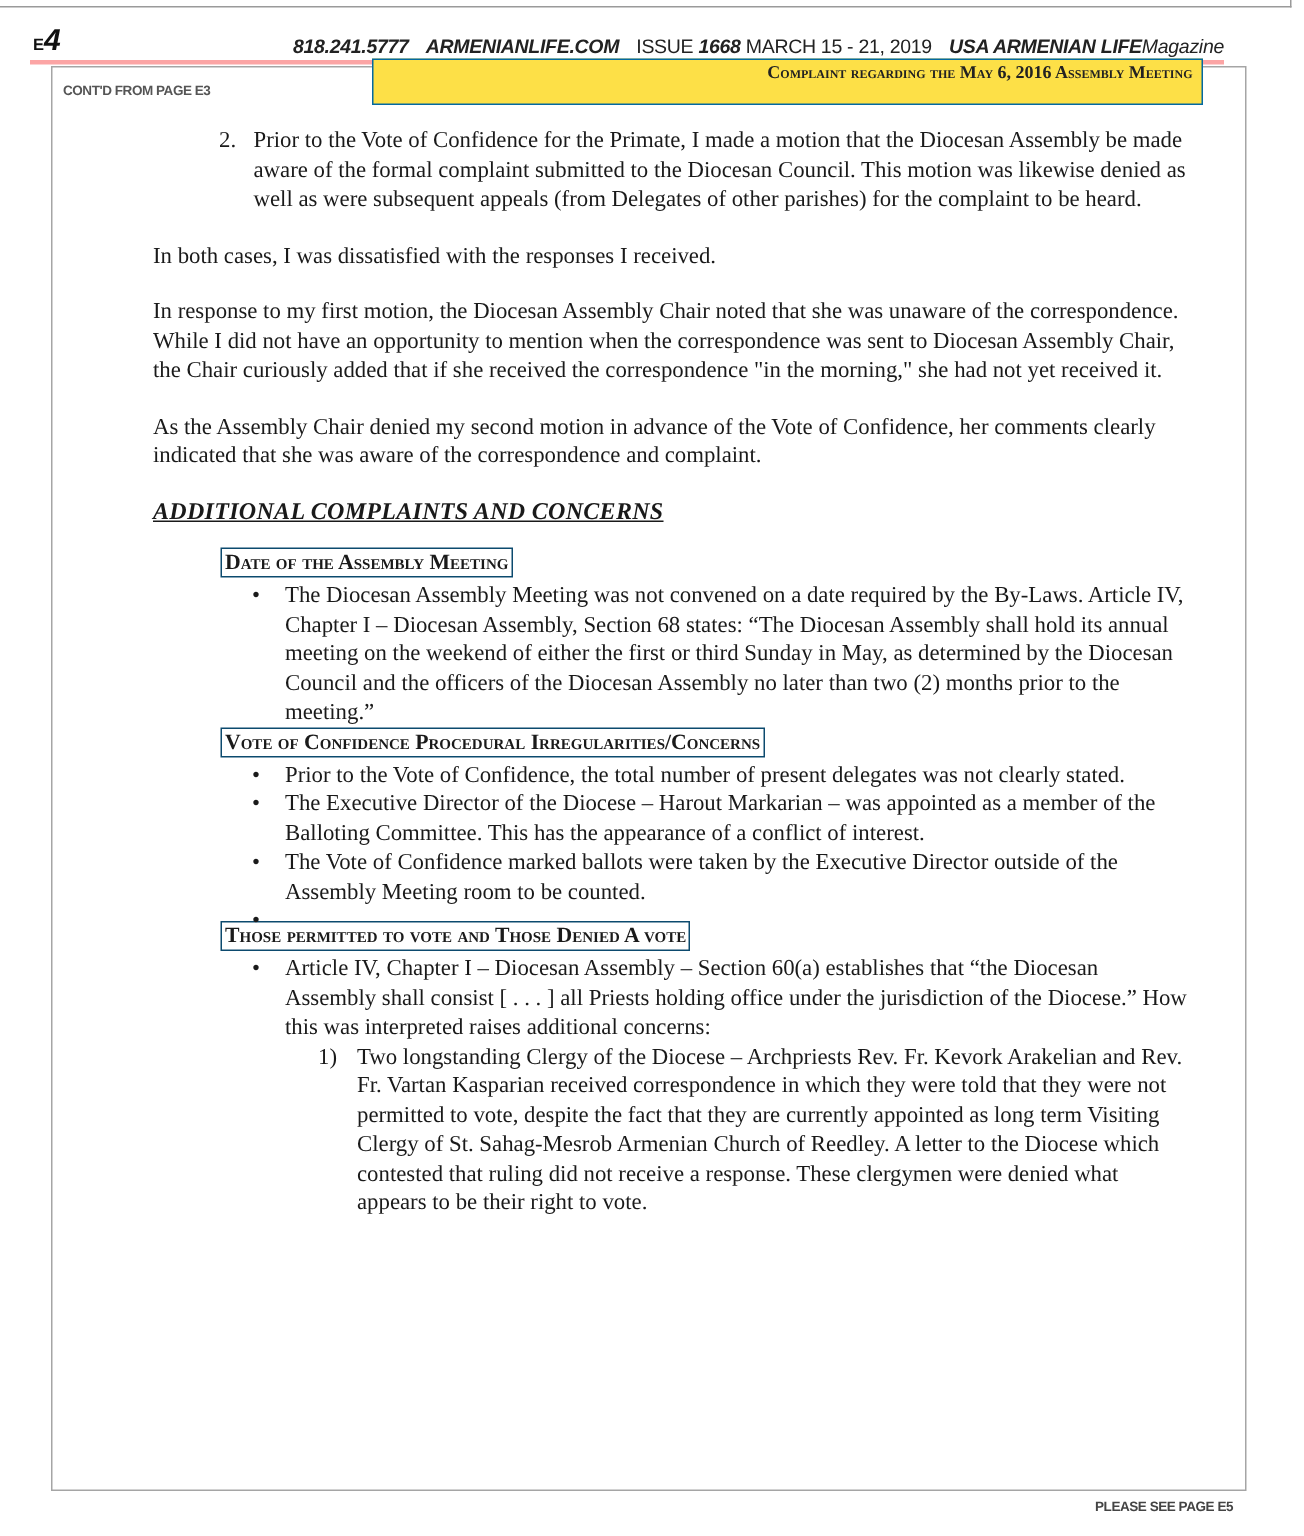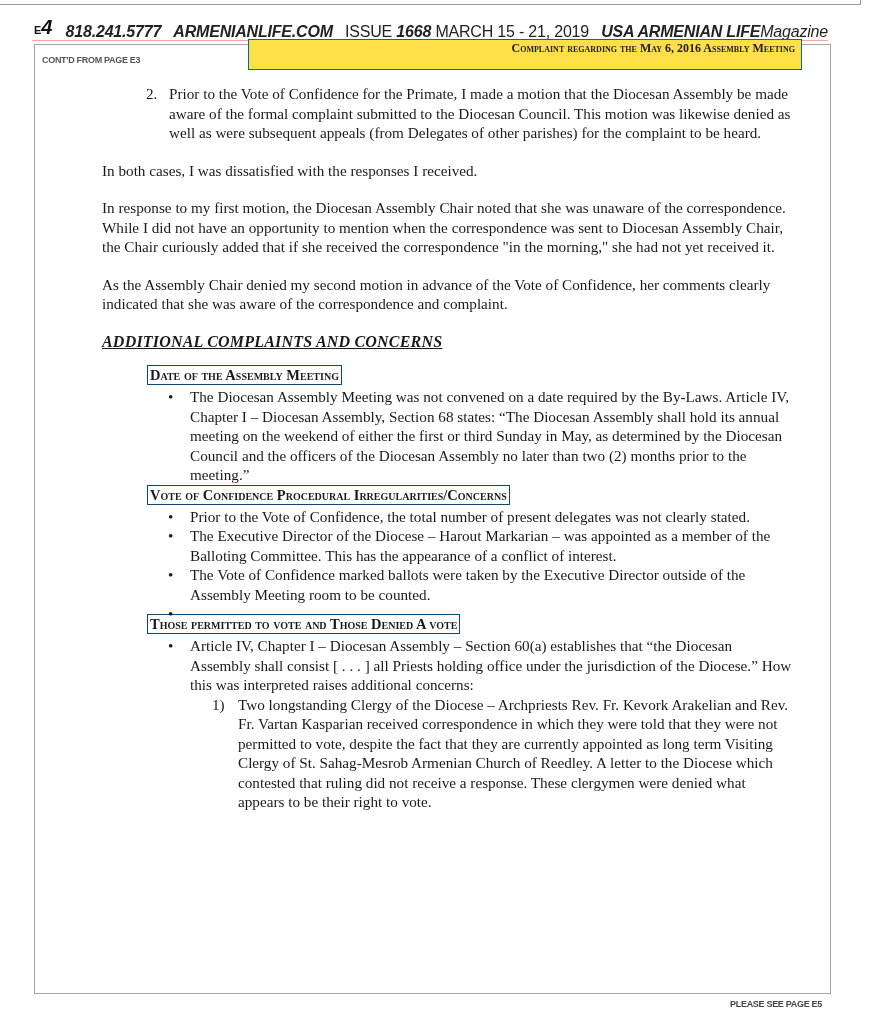--- a/index.html
+++ b/index.html
@@ -1,22 +1,22 @@
 <!DOCTYPE html>
 <html><head>
 <meta charset="utf-8">
 <style>
   html, body { margin:0; padding:0; background:#ffffff; }
   body { width:869px; height:1024px; position:relative; overflow:hidden; font-family:"Liberation Serif", serif; color:#1a1a1a; }
   .top-rule { position:absolute; left:0; top:0; width:860px; height:4px; border-bottom:1px solid #9a9a9a; border-right:1px solid #9a9a9a; }
-  .masthead { position:absolute; left:32px; top:18px; width:796px; height:22px; border-bottom:1px solid #fca5a5; }
+  .masthead { position:absolute; left:20px; top:18px; width:796px; height:22px; border-bottom:3px solid #fca5a5; }
   .page-num { position:absolute; left:2px; top:-2px; font-family:"Liberation Sans", sans-serif; font-weight:bold; font-style:italic; color:#111; }
   .page-num .e { font-size:11px; font-style:normal; }
   .page-num .n { font-size:20px; }
-  .mast-right { position:absolute; right:0; top:5px; font-family:"Liberation Sans", sans-serif; font-size:16px; color:#222; white-space:nowrap; letter-spacing:-0.2px; }
+  .mast-right { position:absolute; right:0; top:5px; font-family:"Liberation Sans", sans-serif; font-size:13px; color:#222; white-space:nowrap; letter-spacing:-0.2px; }
   .mast-right b { font-weight:bold; }
   .mast-right .it { font-style:italic; font-weight:bold; }
   .mast-right .mag { font-style:italic; font-weight:normal; }
   .mast-right span { margin-left:8px; }
   .frame { position:absolute; left:34px; top:44px; width:795px; height:948px; border:1px solid #a5a5a5; }
   .contd { position:absolute; left:42px; top:55px; font-family:"Liberation Sans", sans-serif; font-size:9px; font-weight:bold; color:#555; letter-spacing:-0.3px; }
   .title-box { position:absolute; left:248px; top:39px; width:554px; height:31px; border:1px solid #0369a1; background:#fde047; text-align:right; font-variant:small-caps; font-weight:bold; font-size:12px; line-height:14px; padding:1px 6px 0 0; box-sizing:border-box; color:#222; }
   .content { position:absolute; left:102px; top:84px; width:690px; font-size:15.2px; line-height:19.5px; }
   .numbered { position:relative; padding-left:43px; margin-bottom:18px; }
   .numbered .num { position:absolute; left:44px; }

